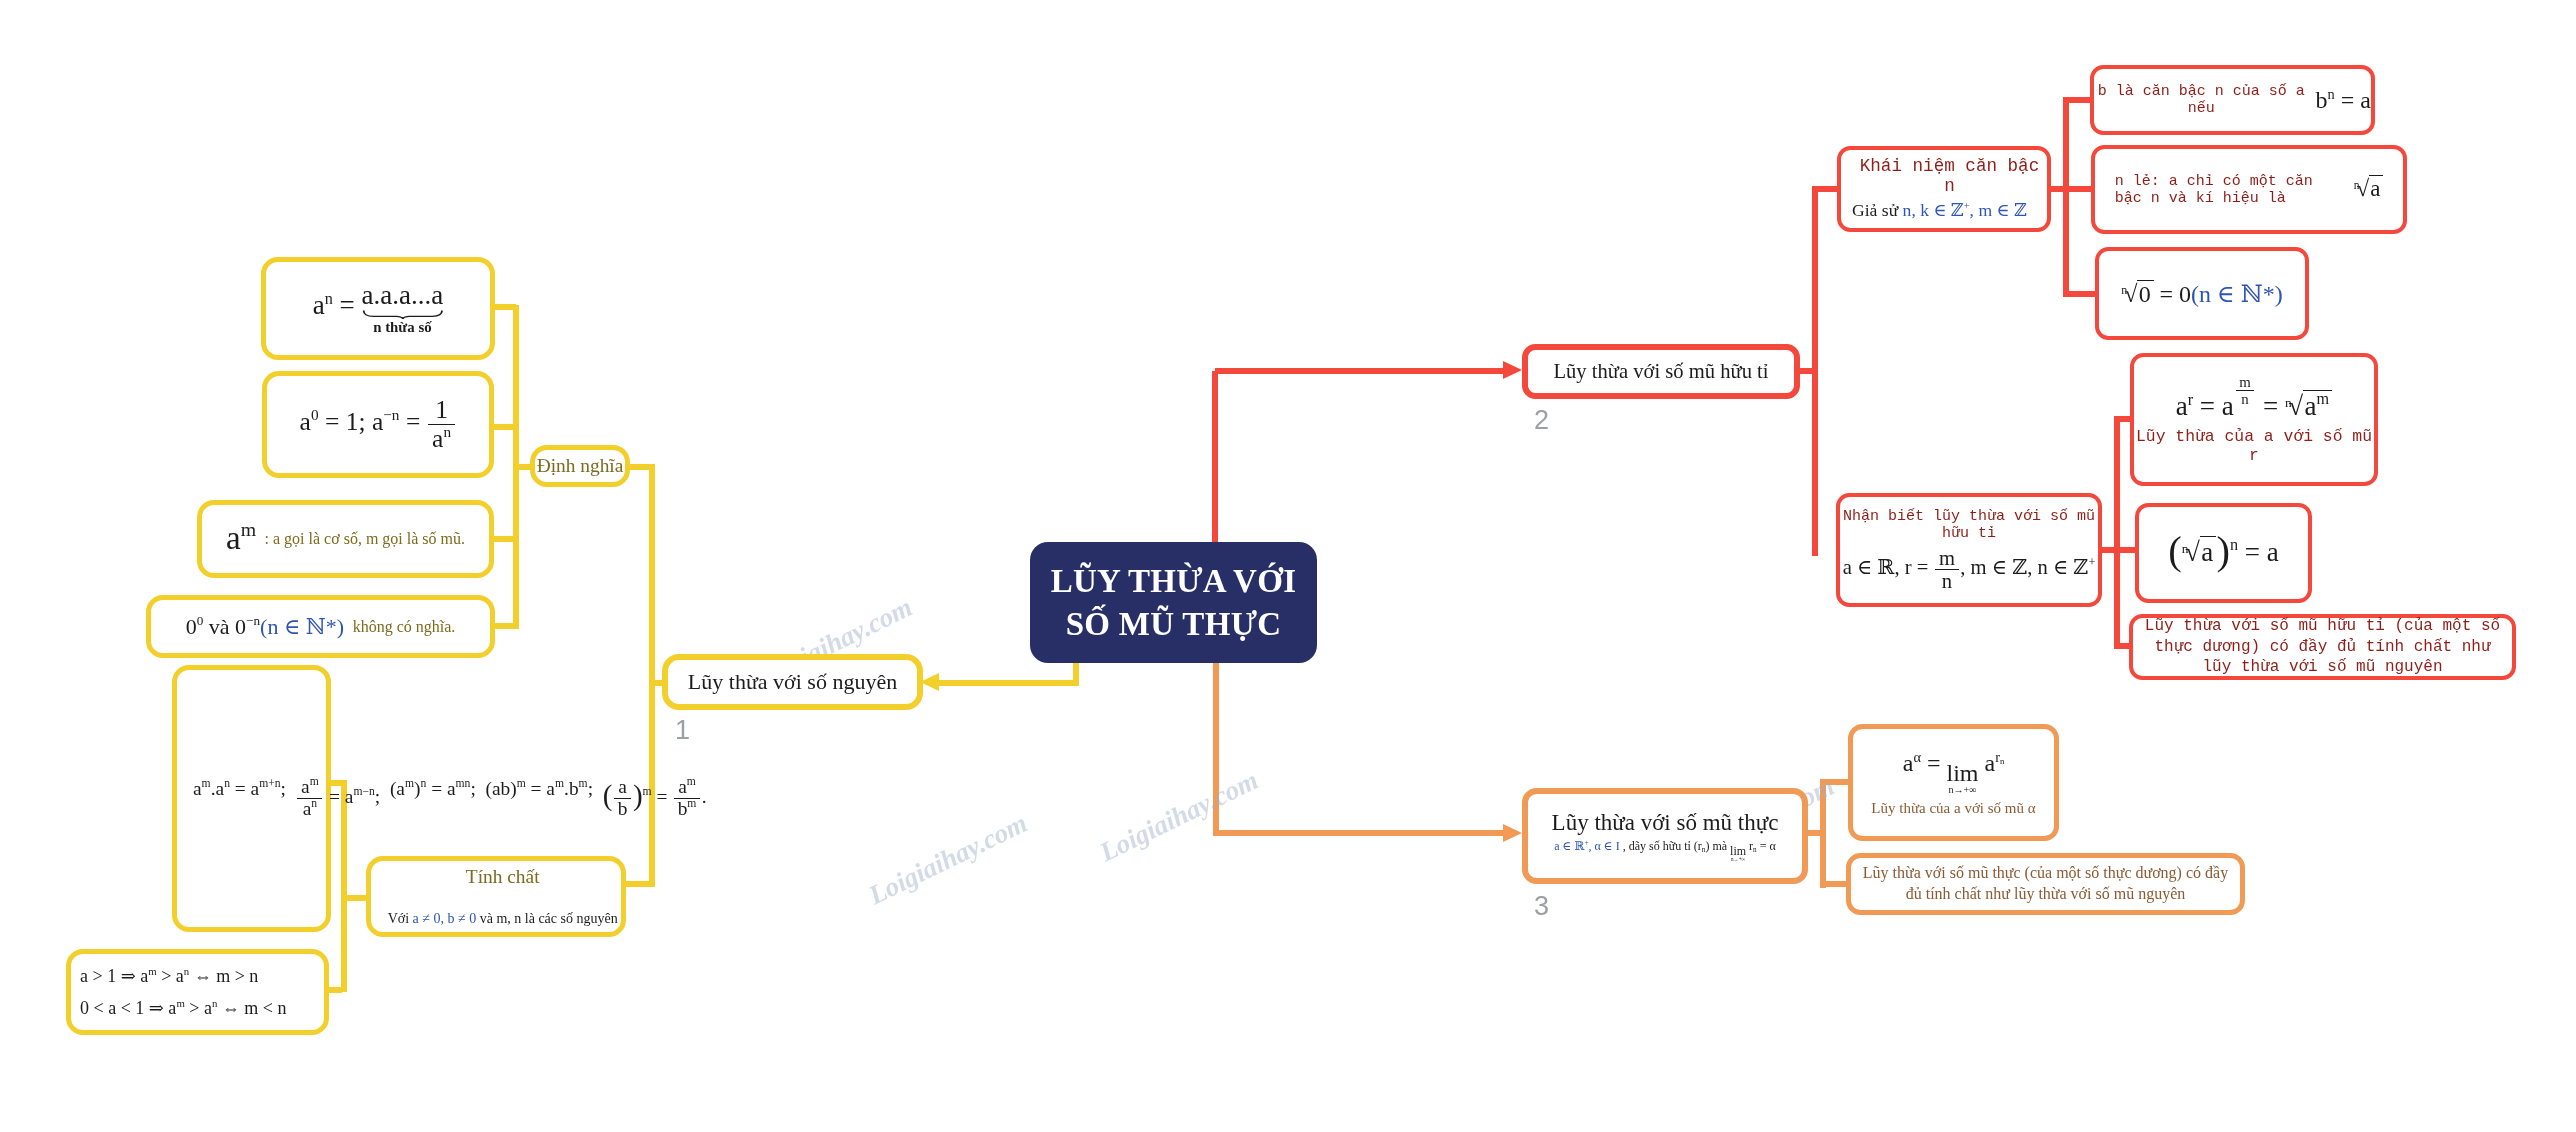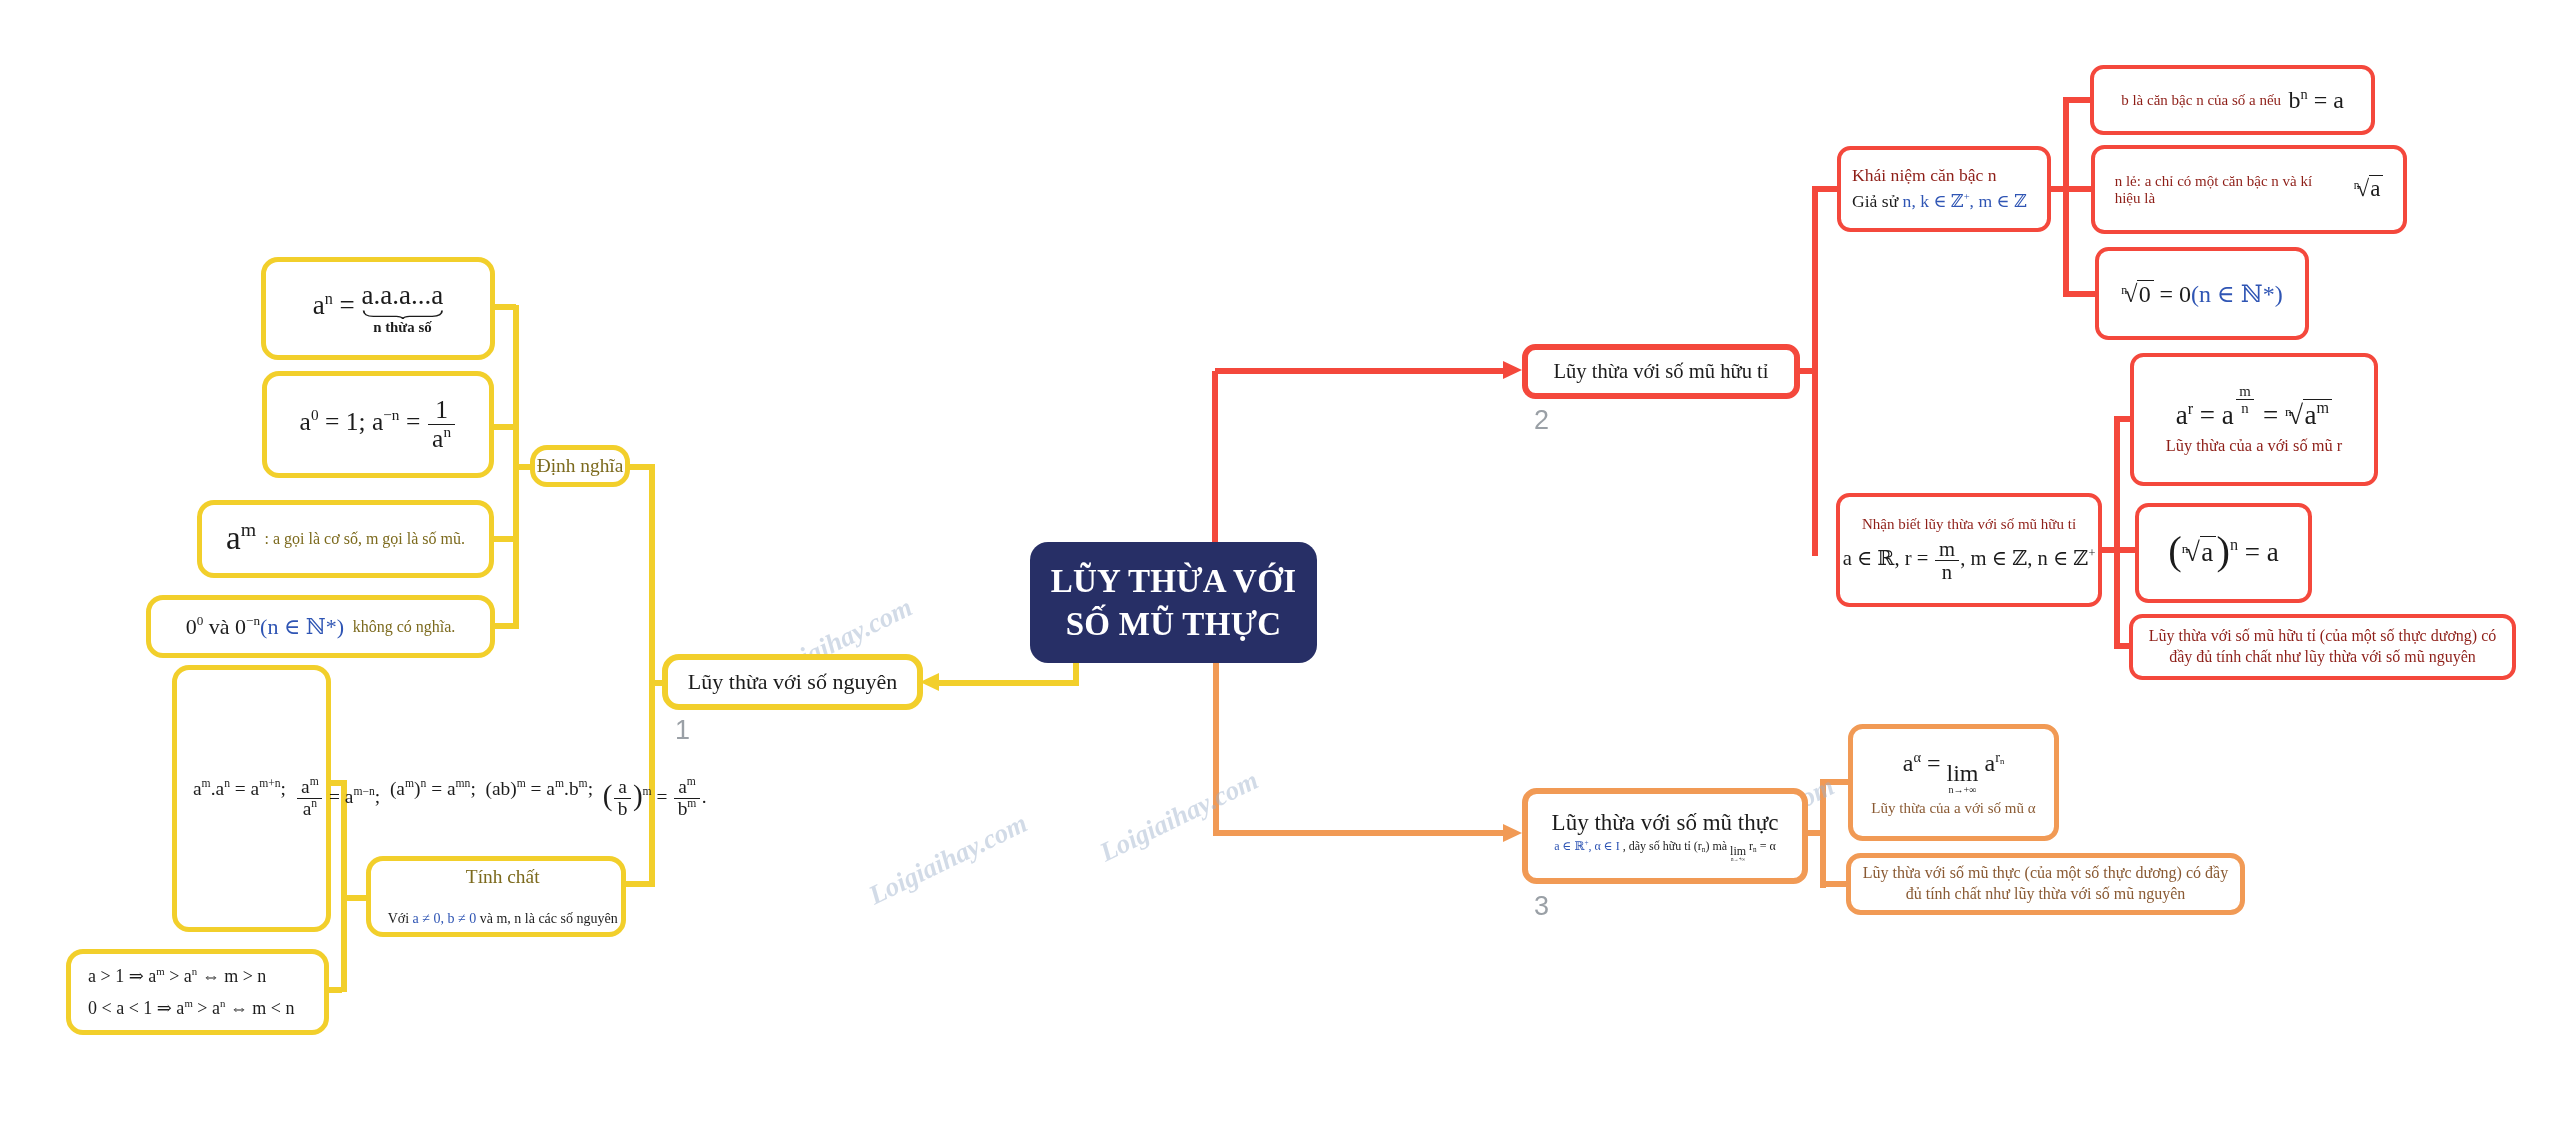--- a/index.html
+++ b/index.html
@@ -38,21 +38,21 @@
   .fridx{font-size:.5em;vertical-align:.6em;margin-right:-.25em;}
   .frbody{border-top:1.8px solid currentColor;padding:0 .12em 0 .05em;}
   .flim{display:inline-flex;flex-direction:column;align-items:center;line-height:1;vertical-align:-.42em;}
   .flimu{font-size:.42em;}
   .fbig{font-size:1.5em;vertical-align:-.08em;line-height:0;}
   .fub{display:inline-flex;flex-direction:column;align-items:center;vertical-align:middle;line-height:1.05;}
   .fubsvg{display:block;width:100%;height:.34em;}
   .fubsvg svg{width:100%;height:100%;display:block;}
   .fublab{font-size:.55em;font-weight:bold;margin-top:1.2px;}
 
-  .molive{color:var(--olive);} .mdred{color:var(--dred);} .mbrown{color:var(--brown);} .mblue{color:var(--blue);}
+  .molive{color:var(--olive);} .mdred{color:var(--dred);font-family:Liberation Mono, monospace;} .mbrown{color:var(--brown);} .mblue{color:var(--blue);}
   .idx{position:absolute;color:var(--gray);font:400 27px "Liberation Sans","DejaVu Sans",sans-serif;}
   .wm{position:absolute;color:#9db1cc;opacity:.45;font-style:italic;font-weight:bold;font-size:27px;
       transform:rotate(-26deg);white-space:nowrap;pointer-events:none;}
 
   .f54{font-size:33px;} .f44{font-size:27px;} .f42{font-size:25.5px;} .f40{font-size:24px;}
   .f38{font-size:23px;} .f36{font-size:22px;} .f34{font-size:20.6px;} .f32{font-size:19.4px;}
   .f30{font-size:18px;} .f29{font-size:17.6px;}
   .t27{font-size:16.4px;} .t26{font-size:16px;} .t25{font-size:15px;} .t23{font-size:14px;margin-top:16px;} .t20{font-size:12px;}
   .vlist{display:flex;flex-direction:row;align-items:flex-start;gap:9.7px;}
 
@@ -61,21 +61,21 @@
           border:none;justify-content:center;}
   #center .title{color:#fff;font-weight:bold;font-size:33px;line-height:1.3;letter-spacing:0.3px;padding:0 17px;}
   #boxA{left:261px;top:257px;width:234px;height:103px;}
   #boxB{left:262px;top:371px;width:232px;height:107px;}
   #dn{left:530px;top:445px;width:100px;height:42px;}
   #boxC{left:197px;top:500px;width:297px;height:78px;}
   #boxD{left:146px;top:595px;width:349px;height:63px;}
   #node1{left:662px;top:654px;width:261px;height:56px;border-width:6px;}
   #props{left:172px;top:665px;width:159px;height:267px;align-items:flex-start;padding-left:16px;}
   #tc{left:366px;top:856px;width:260px;height:81px;align-items:center;padding-left:13.4px;gap:6px;}
-  #ineq{left:66px;top:949px;width:263px;height:86px;align-items:flex-start;padding-left:17px;gap:10px;}
+  #ineq{left:66px;top:949px;width:263px;height:86px;align-items:flex-start;padding-left:9px;gap:10px;}
   #node2{left:1522px;top:344px;width:278px;height:55px;border-width:6px;}
   #kn{left:1837px;top:146px;width:214px;height:86px;align-items:flex-start;padding-left:11px;gap:4.9px;}
   #r1{left:2090px;top:65px;width:285px;height:70px;flex-direction:row;gap:7.3px;}
   #r2{left:2091px;top:145px;width:316px;height:89px;flex-direction:row;gap:20px;}
   #r3{left:2095px;top:247px;width:214px;height:93px;}
   #nb{left:1836px;top:493px;width:266px;height:114px;gap:4.9px;}
   #r4{left:2130px;top:353px;width:248px;height:133px;gap:3.6px;}
   #r5{left:2135px;top:503px;width:177px;height:100px;}
   #r6{left:2129px;top:614px;width:387px;height:66px;padding:0 6px;}
   #node3{left:1522px;top:788px;width:286px;height:96px;border-width:6px;gap:3.6px;}

